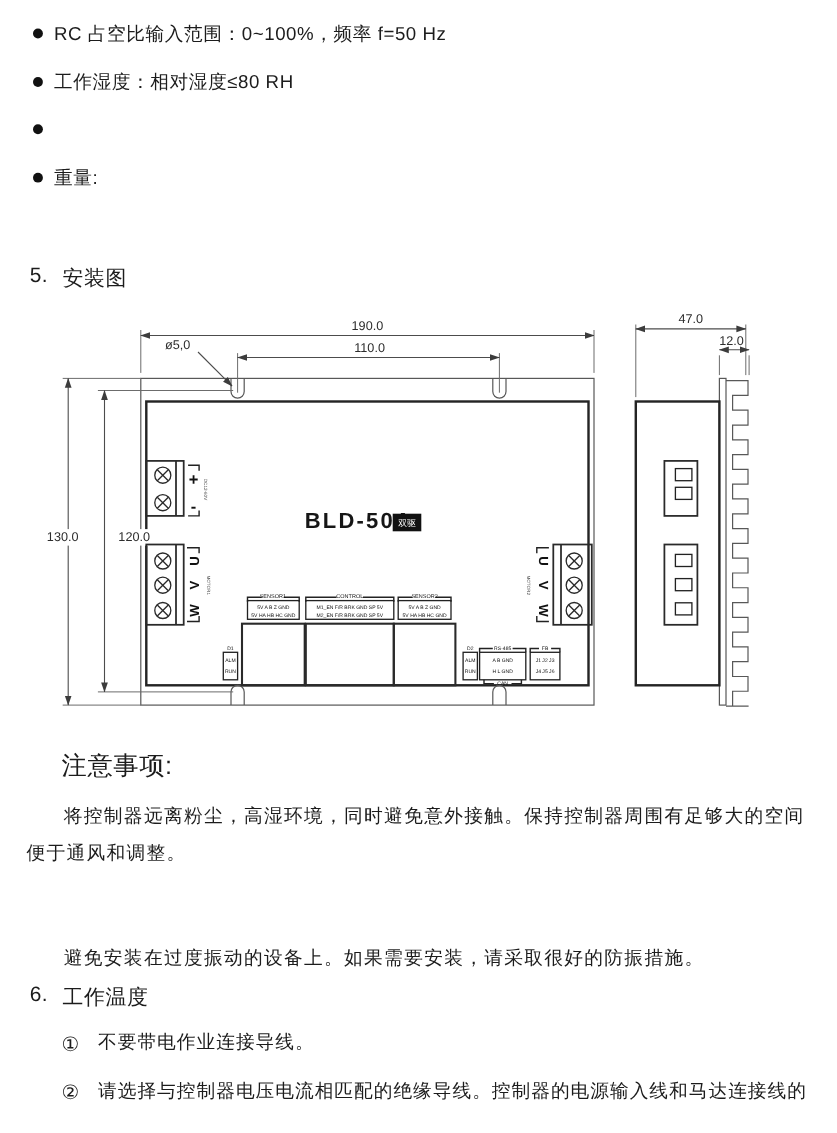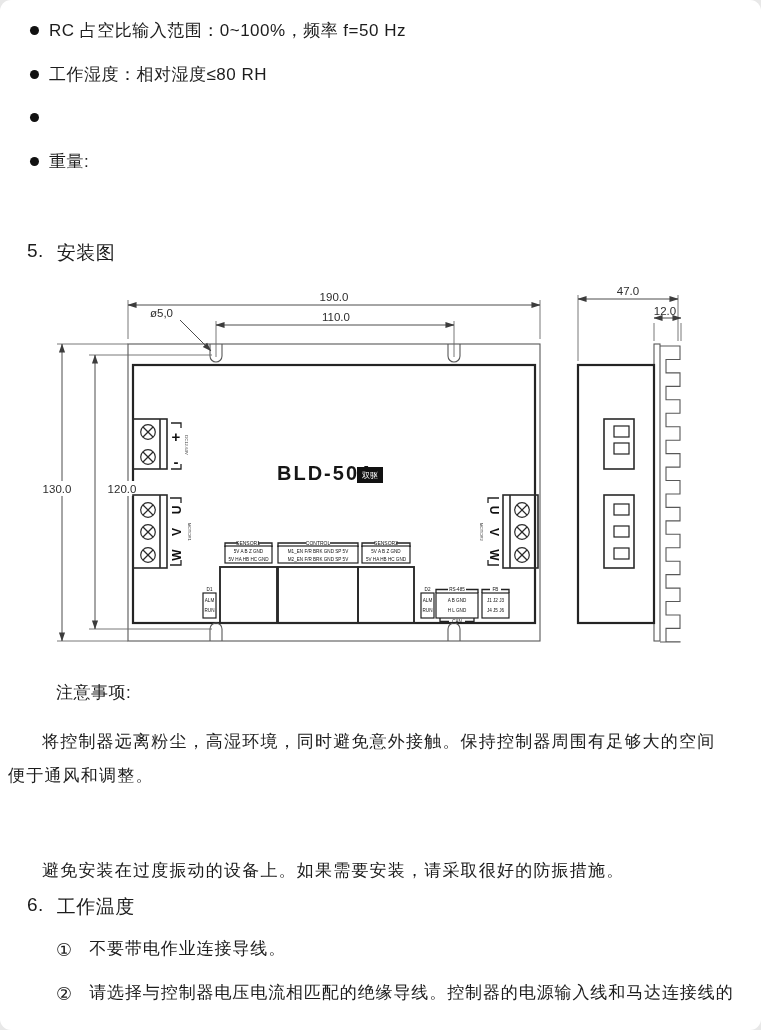--- a/index.html
+++ b/index.html
@@ -1,18 +1,18 @@
 <!DOCTYPE html>
 <html><head>
 <meta charset="utf-8">
 <style>
   html,body{margin:0;padding:0;background:#e8e8e8;}
   .page{
     position:relative;width:761px;height:1030px;background:#ffffff;margin:0 auto;
-    font-family:"Liberation Sans","DejaVu Sans",sans-serif;color:#1c1c1c;overflow:hidden;border-radius:11px;
+    font-family:"Liberation Sans","DejaVu Sans",sans-serif;color:#1c1c1c;overflow:hidden;
   }
   
   .spec-list{position:absolute;top:20px;left:30px;width:710px;}
   .spec-item{height:43.5px;display:flex;align-items:flex-start;}
   .spec-item .dot{flex:0 0 auto;width:9px;height:9px;border-radius:50%;background:#111;margin:6px 10px 0 0;}
   .spec-item .txt{font-size:17px;line-height:21px;letter-spacing:0.5px;}
   
   .sec-head{position:absolute;left:27px;font-size:19px;letter-spacing:0.5px;display:flex;}
   .sec-head .no{margin-right:13px;}
   #sec5{top:240px;}
@@ -32,22 +32,22 @@
   .tc{text-anchor:middle;dominant-baseline:central;}
   .t-term{font-size:12px;font-weight:bold;fill:#111;}
   .t-pm{font-size:15px;font-weight:bold;fill:#111;}
   .t-micro{font-size:4.6px;fill:#111;}
   .t-title{font-size:5px;fill:#111;}
   .t-rot{font-size:4.2px;fill:#454545;}
   .t-model{font-size:20px;font-weight:bold;letter-spacing:2px;fill:#161616;}
   .t-badge{font-size:8px;fill:#ffffff;}
   .bk{stroke:#222;stroke-width:1.3;fill:none;}
   
-  .notes-title{position:absolute;left:56px;top:681px;font-size:17px;letter-spacing:0.5px;}
-  .para{position:absolute;left:8px;width:712px;font-size:17px;line-height:34px;letter-spacing:1.2px;text-indent:2em;}
+  .notes-title{position:absolute;left:56px;top:681px;font-size:23px;letter-spacing:0.5px;}
+  .para{position:absolute;left:24px;width:712px;font-size:17px;line-height:34px;letter-spacing:1.2px;text-indent:2em;}
   #para1{top:725px;}
   #para2{top:806px;}
   #para3{top:846px;margin-top:8px;}
   
   .elec-item{position:absolute;left:56px;display:flex;width:690px;}
   .elec-item .num{font-size:18px;margin-right:17px;flex:0 0 auto;}
   .elec-item .txt{font-size:17px;letter-spacing:0.9px;line-height:22px;font-family:Liberation Mono, monospace;}
   #elec1{top:939px;}
   #elec2{top:983px;}
 </style>

